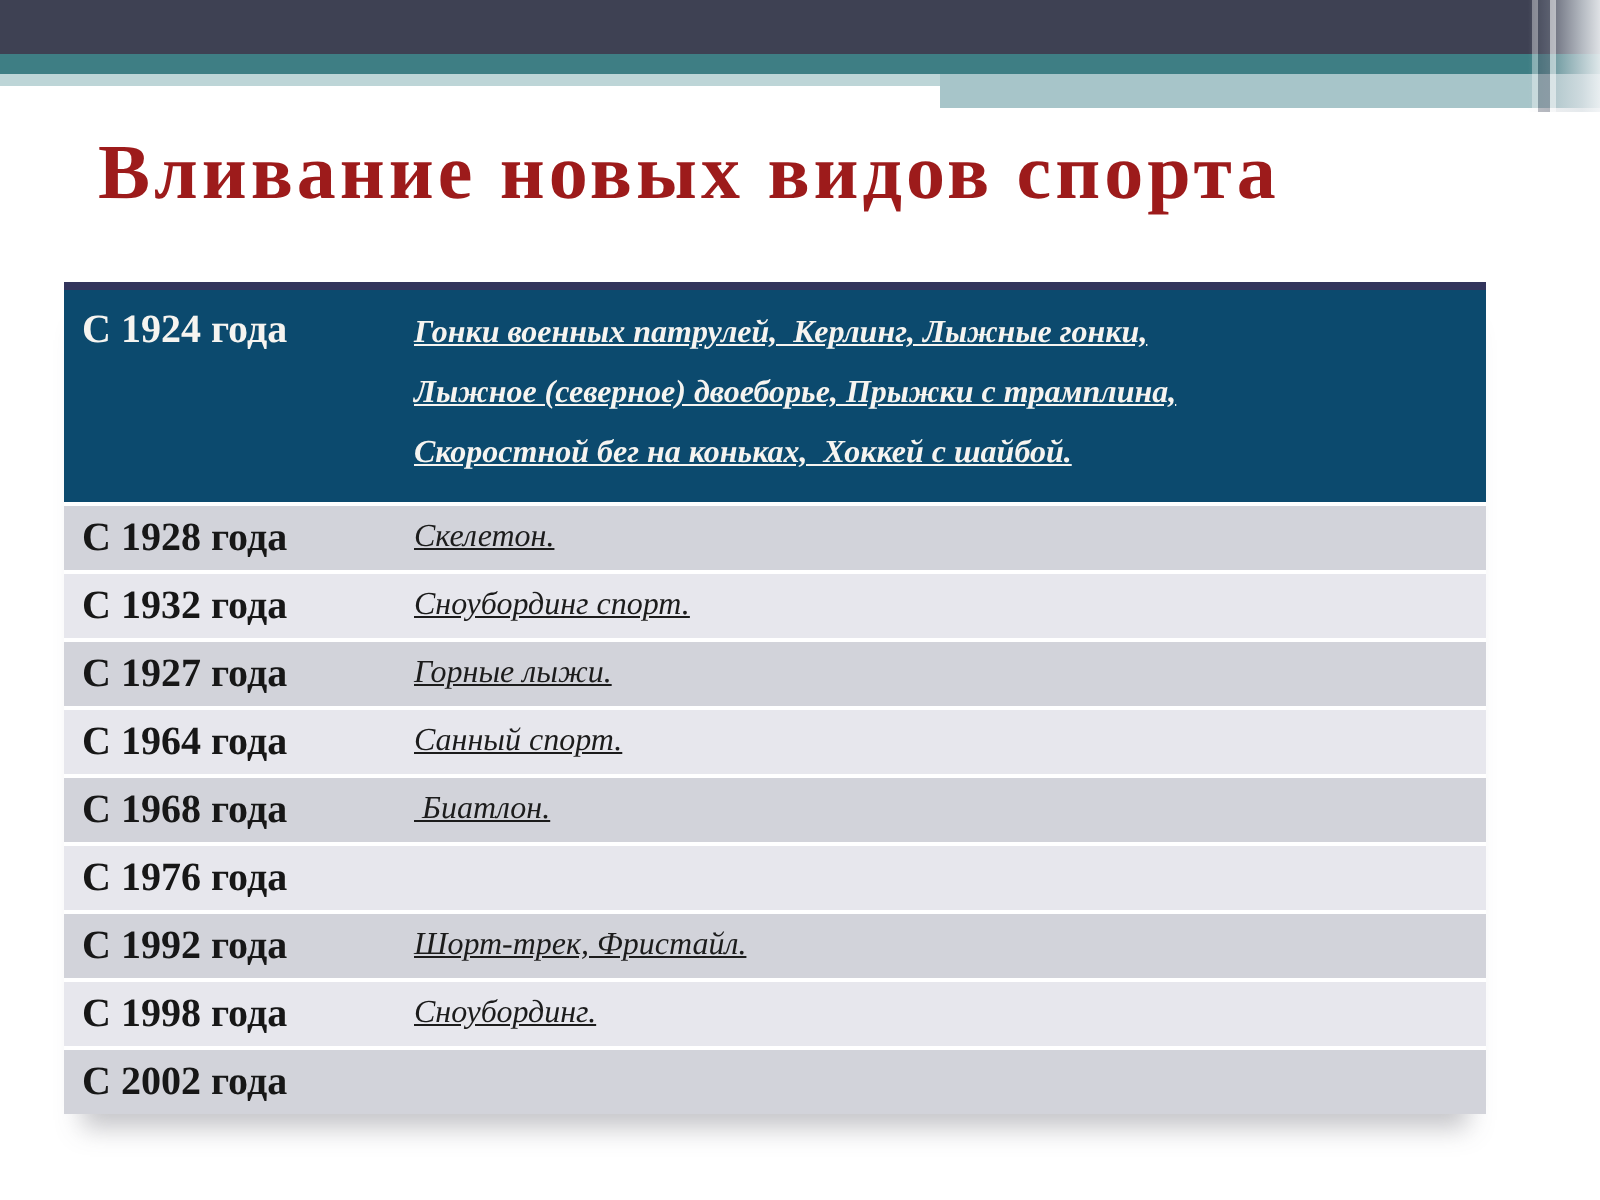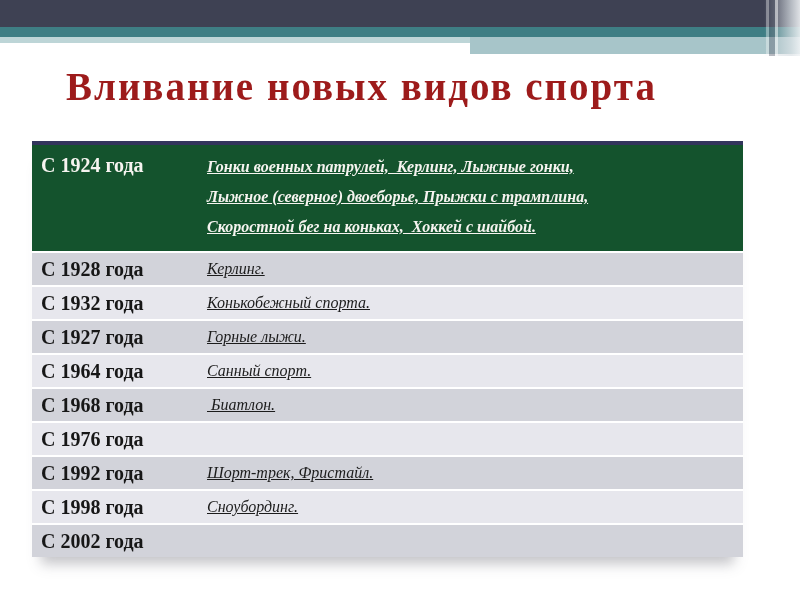--- a/index.html
+++ b/index.html
@@ -17,21 +17,21 @@
   .band-light-left{position:absolute;left:0;top:37px;width:470px;height:6px;background:#bdd5d7;}
   .band-light-right{position:absolute;left:470px;top:37px;width:330px;height:17px;background:#a7c5c9;}
   .corner-stripes{position:absolute;right:0;top:0;width:36px;height:56px;
     background:linear-gradient(to right,rgba(255,255,255,0) 0%,rgba(200,206,212,0.35) 35%,rgba(220,226,230,0.75) 75%,rgba(240,243,245,0.9) 100%);}
   .corner-stripes .s1{position:absolute;left:2px;top:0;width:3px;height:56px;background:rgba(255,255,255,0.35);}
   .corner-stripes .s2{position:absolute;left:5px;top:0;width:6px;height:56px;background:rgba(70,74,92,0.35);}
   .corner-stripes .s3{position:absolute;left:11px;top:0;width:3px;height:56px;background:rgba(255,255,255,0.5);}
 
   
   .title{
-    position:absolute;left:66px;top:64px;width:700px;
+    position:absolute;left:49px;top:64px;width:700px;
     font-size:39px;font-weight:700;letter-spacing:2px;
     color:#9d1b1b;
   }
 
   
   .table{
     position:absolute;left:32px;top:141px;width:711px;
     border-top:4px solid #32355c;
     display:flex;flex-direction:column;gap:2px;
     box-shadow:0 16px 12px -9px rgba(90,90,100,0.35);
@@ -44,21 +44,21 @@
     font-weight:700;font-size:20px;color:#171717;
     display:flex;align-items:center;
   }
   .trow .sports{
     flex:1 1 auto;box-sizing:border-box;
     padding-left:7px;padding-right:8px;
     font-style:italic;font-size:16px;color:#1c1c1c;
     white-space:pre-wrap;
     display:flex;align-items:center;text-decoration:underline;
   }
-  .header-row{height:106px;background:#14532d;}
+  .header-row{height:106px;background:#0c4a6e;}
   .header-row .year{align-items:flex-start;padding-top:9px;color:#f6f4f0;}
   .header-row .sports{
     align-items:flex-start;padding-top:7px;
     font-weight:700;color:#f6f4f0;line-height:30px;
   }
   .trow{height:32px;}
   .trow.header-row{height:106px;}
   .trow:not(.header-row):nth-child(even){background:#d2d3da;}
   .trow:not(.header-row):nth-child(odd){background:#e7e7ed;}
 </style>
@@ -83,26 +83,26 @@
 
     <div class="trow header-row">
       <div class="year">С 1924 года</div>
       <div class="sports">Гонки военных патрулей,  Керлинг, Лыжные гонки,
 Лыжное (северное) двоеборье, Прыжки с трамплина,
 Скоростной бег на коньках,  Хоккей с шайбой.</div>
     </div>
 
     <div class="trow">
       <div class="year">С 1928 года</div>
-      <div class="sports">Керлинг.</div>
+      <div class="sports">Скелетон.</div>
     </div>
 
     <div class="trow">
       <div class="year">С 1932 года</div>
-      <div class="sports">Конькобежный спорта.</div>
+      <div class="sports">Сноубординг спорт.</div>
     </div>
 
     <div class="trow">
       <div class="year">С 1927 года</div>
       <div class="sports">Горные лыжи.</div>
     </div>
 
     <div class="trow">
       <div class="year">С 1964 года</div>
       <div class="sports">Санный спорт.</div>

